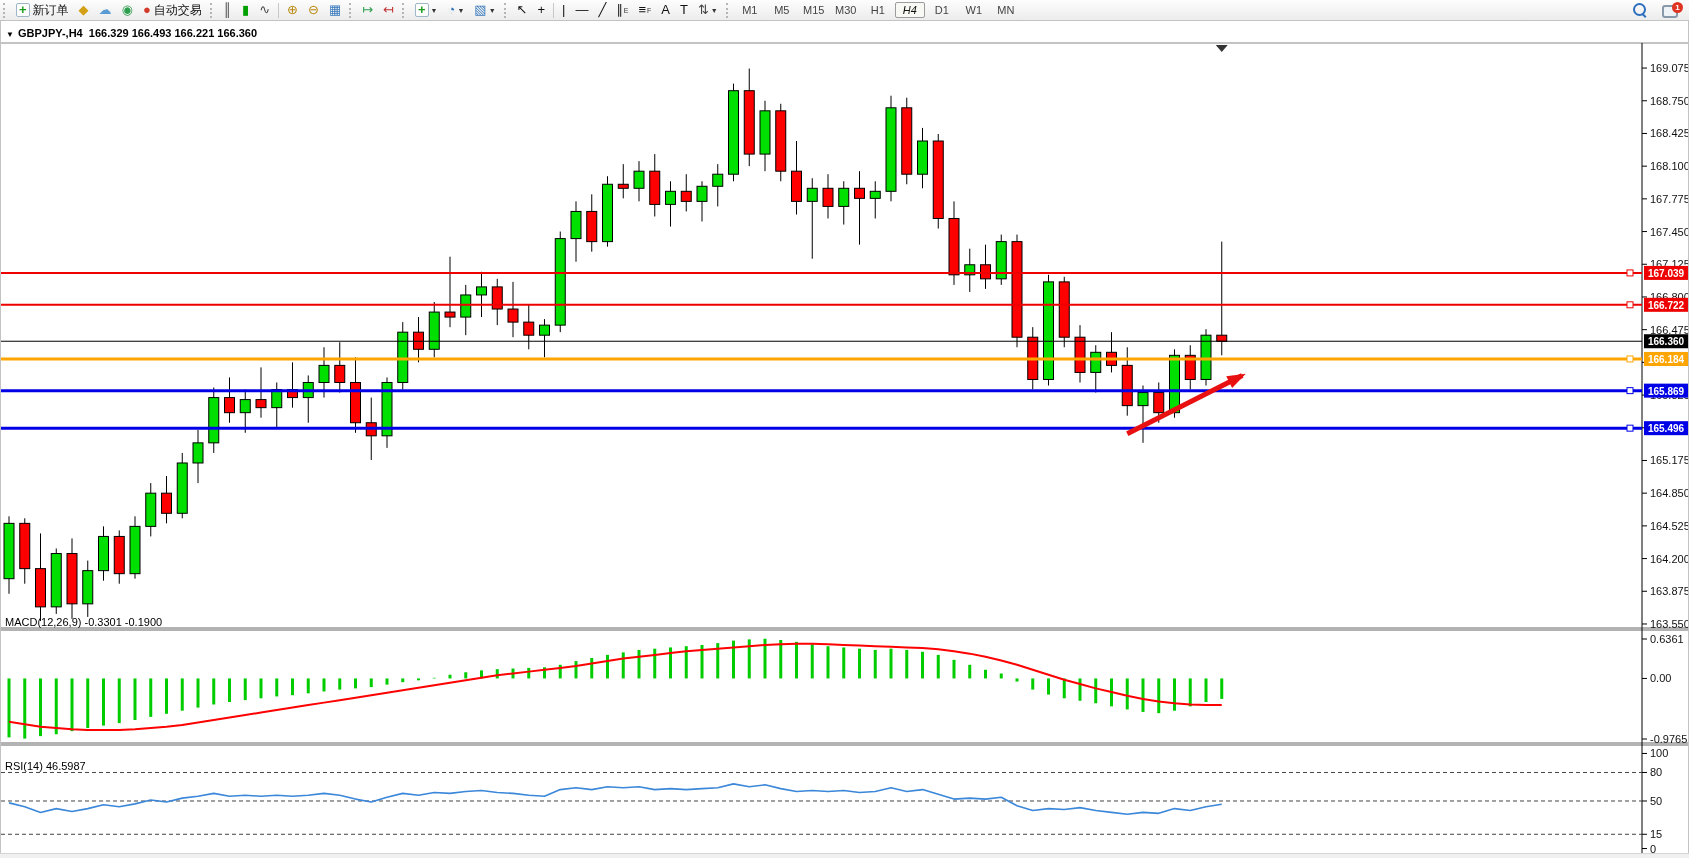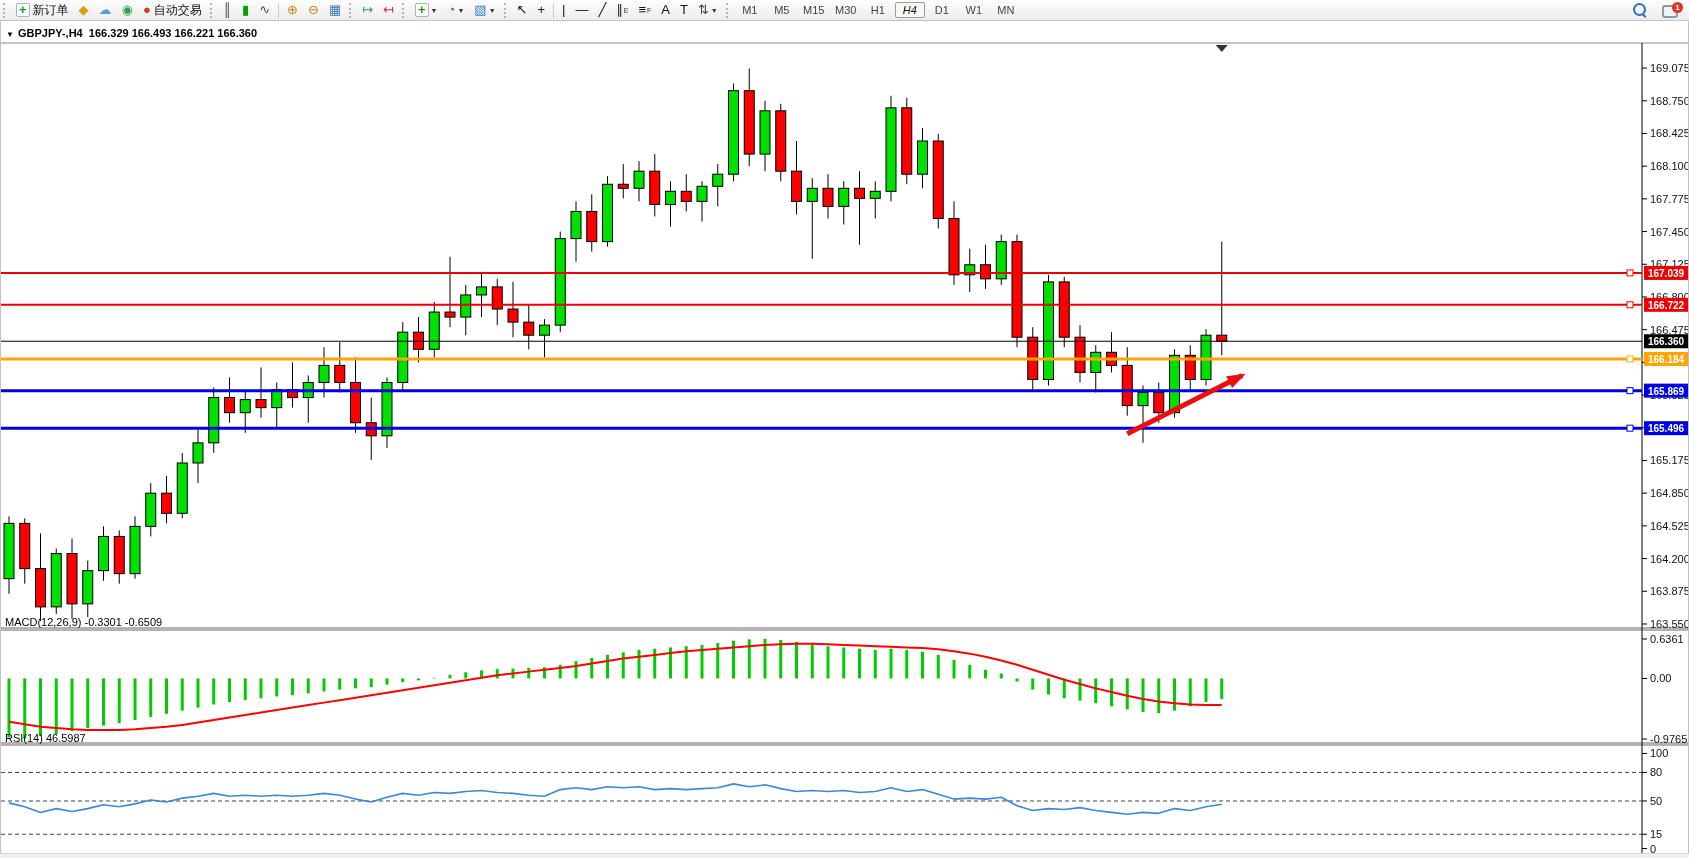--- a/index.html
+++ b/index.html
@@ -28,21 +28,21 @@
     border-radius:3px;margin:2px 6px 0 2px;background:#eef3f8;}
   .badge{position:absolute;right:-7px;top:-5px;width:11px;height:11px;border-radius:50%;
     background:#e03423;color:#fff;font-size:8px;font-weight:bold;text-align:center;line-height:11px;}
   
   #chartwin{position:absolute;left:0;top:20px;width:1687px;height:832px;border:1px solid #c3c3c3;background:#fff;}
   #chart-svg{position:absolute;left:0;top:0;}
   .overlay-label{position:absolute;font-size:11px;color:#000;text-align:center;}
   #chart-title{left:5px;top:6px;font-weight:bold;}
   #title-dd{font-size:8px;margin-right:4px;}
   #macd-label{left:4px;top:595px;}
-  #rsi-label{left:4px;top:711px;}
+  #rsi-label{left:4px;top:739px;}
   
   #statusbar{position:absolute;left:0;top:853px;width:1689px;height:5px;background:#f0f0f0;border-top:1px solid #d5d5d5;}
   svg text{font-family:"Liberation Sans","DejaVu Sans",sans-serif;font-size:11px;fill:#111;}
 </style>
 </head>
 <body>
 
 <div id="toolbar">
     <span class="grip"></span>
     <span class="tb-btn">
@@ -521,17 +521,17 @@
       <text x="1142" y="847" text-anchor="middle">29 Nov 12:00</text>
       <line x1="1205" y1="833" x2="1205" y2="838" stroke="#000"></line>
       <text x="1205" y="847" text-anchor="middle">30 Nov 04:00</text>
       <line x1="1268" y1="833" x2="1268" y2="838" stroke="#000"></line>
       <text x="1268" y="847" text-anchor="middle">30 Nov 20:00</text>
       <polygon points="1214.75,24 1226.75,24 1220.75,31" fill="#333"></polygon>
       <line x1="1126.25" y1="412.80495356037153" x2="1241.225" y2="354.44582043343553" stroke="#e81010" stroke-width="5"></line>
       <polygon points="1244.7918272227816,352.6353664674856 1231.1506041610899,366.87588674383585 1225.2447519258958,355.2405980690627" fill="#e81010"></polygon>
     </svg>
   <div class="overlay-label" id="chart-title"><span id="title-dd">▼</span><span>GBPJPY-,H4</span>&nbsp;&nbsp;<span>166.329 166.493 166.221 166.360</span></div>
-  <div class="overlay-label" id="macd-label">MACD(12,26,9) -0.3301 -0.6509</div>
+  <div class="overlay-label" id="macd-label">MACD(12,26,9) -0.3301 -0.1900</div>
   <div class="overlay-label" id="rsi-label">RSI(14) 46.5987</div>
 </div>
 
 <div id="statusbar"></div>
 
 </body></html>

